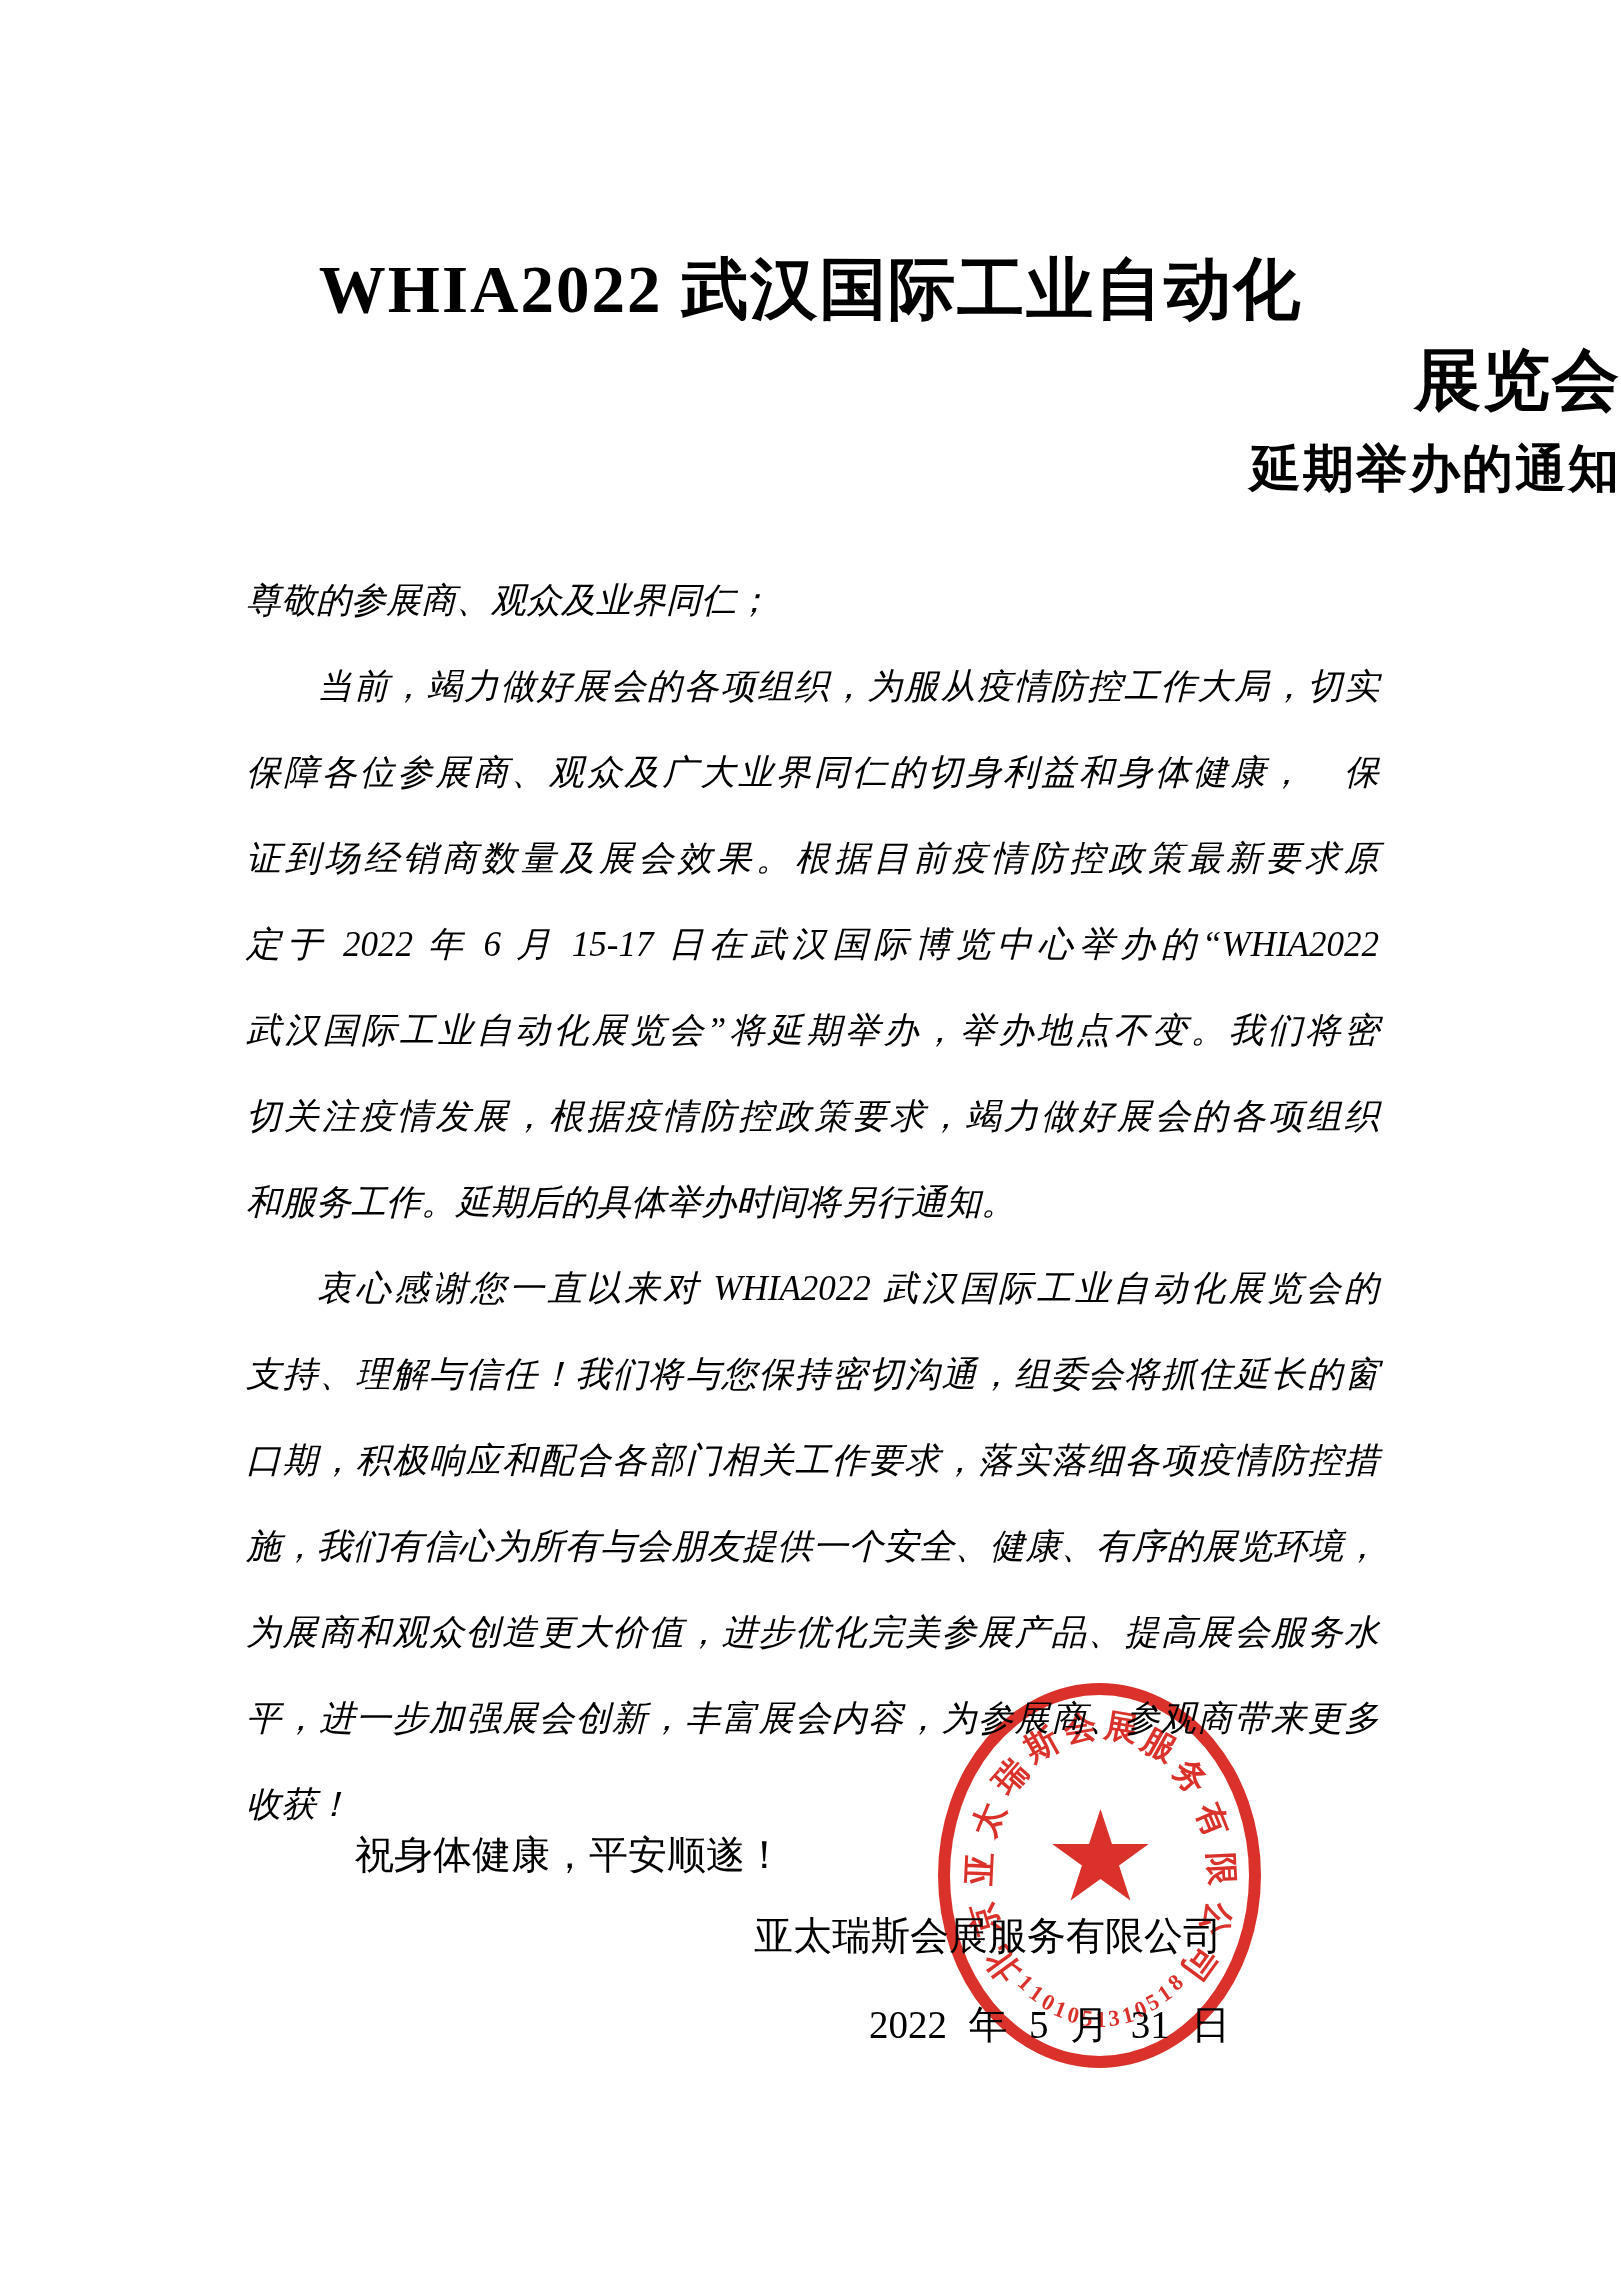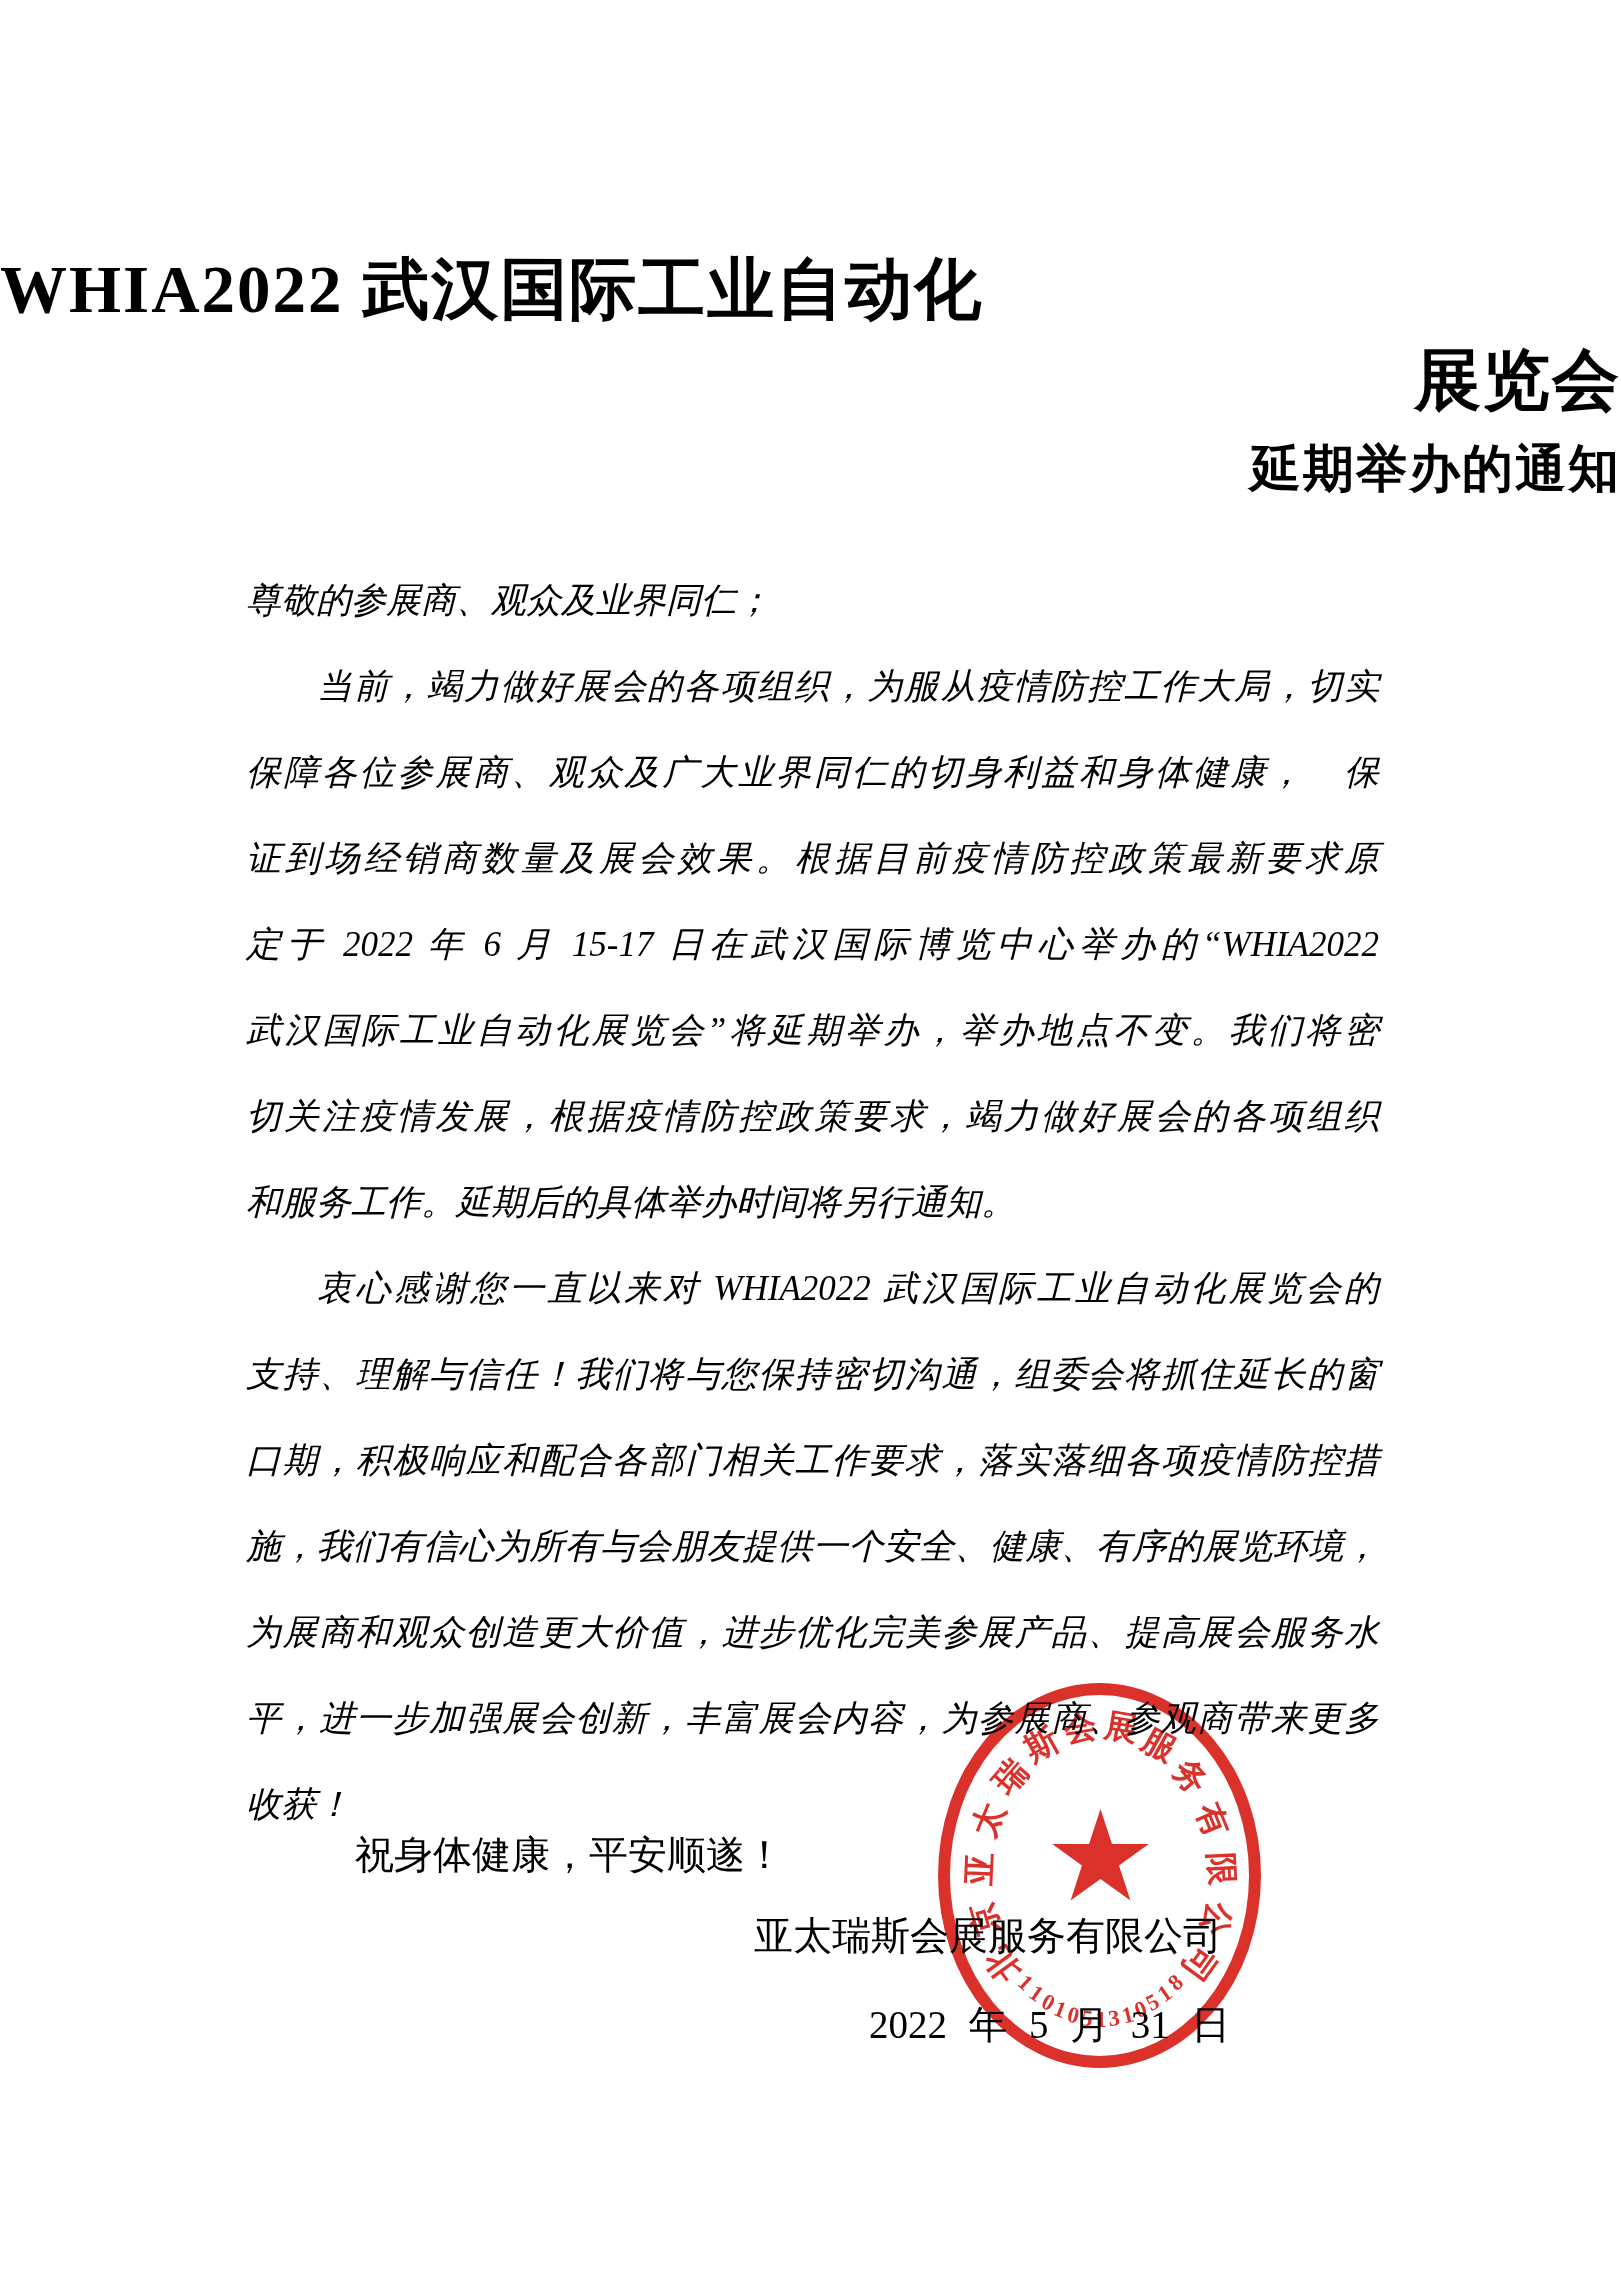--- a/index.html
+++ b/index.html
@@ -4,21 +4,21 @@
 <style>
   :root { --seal-red: #d9261f; --ink: #000000; }
   html,body { margin:0; padding:0; background:#888; }
   .page {
     position:relative; width:1621px; height:2293px; margin:0 auto;
     background:#ffffff; overflow:hidden;
     font-family:"Liberation Serif","DejaVu Serif",serif; color:var(--ink);
   }
   .title1 {
     position:absolute; left:0; top:244px; width:100%;
-    font-size:67px; font-weight:bold; letter-spacing:2px;
+    text-align:center; font-size:67px; font-weight:bold; letter-spacing:2px;
     white-space:nowrap;
   }
   .title2 {
     position:absolute; left:0; top:335px; width:100%;
     text-align:right; font-size:67px; font-weight:bold; letter-spacing:2px;
   }
   .subtitle {
     position:absolute; left:0; top:435px; width:100%;
     text-align:right; font-size:51px; font-weight:bold; letter-spacing:2px;
   }

